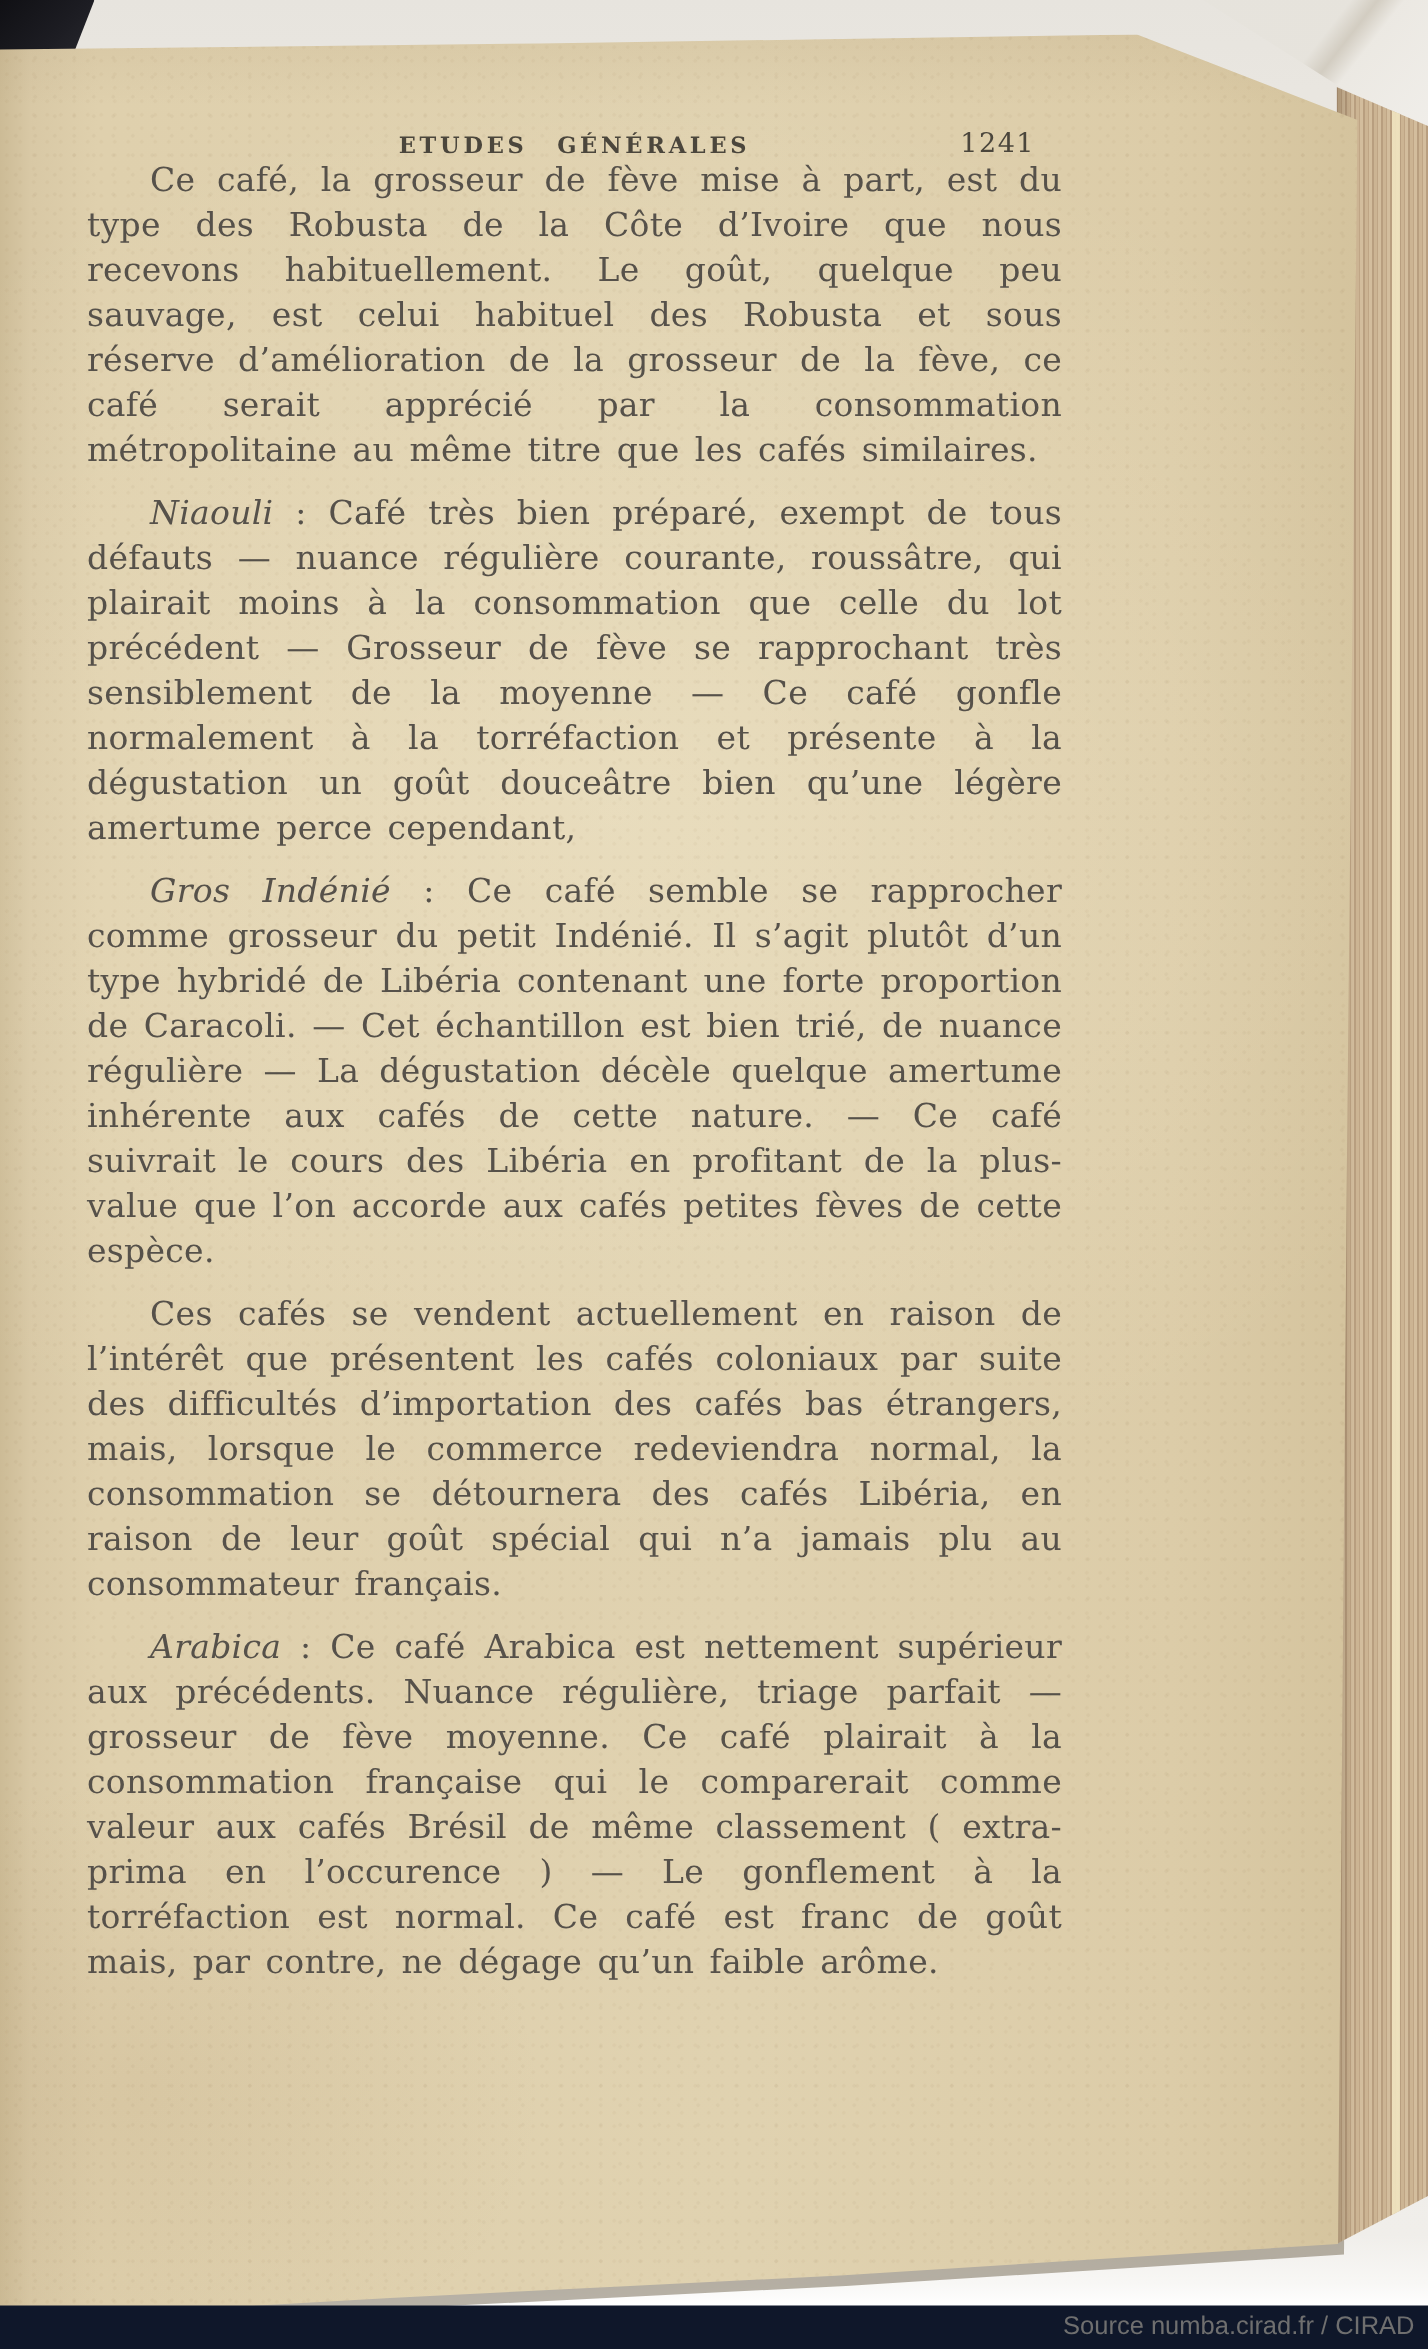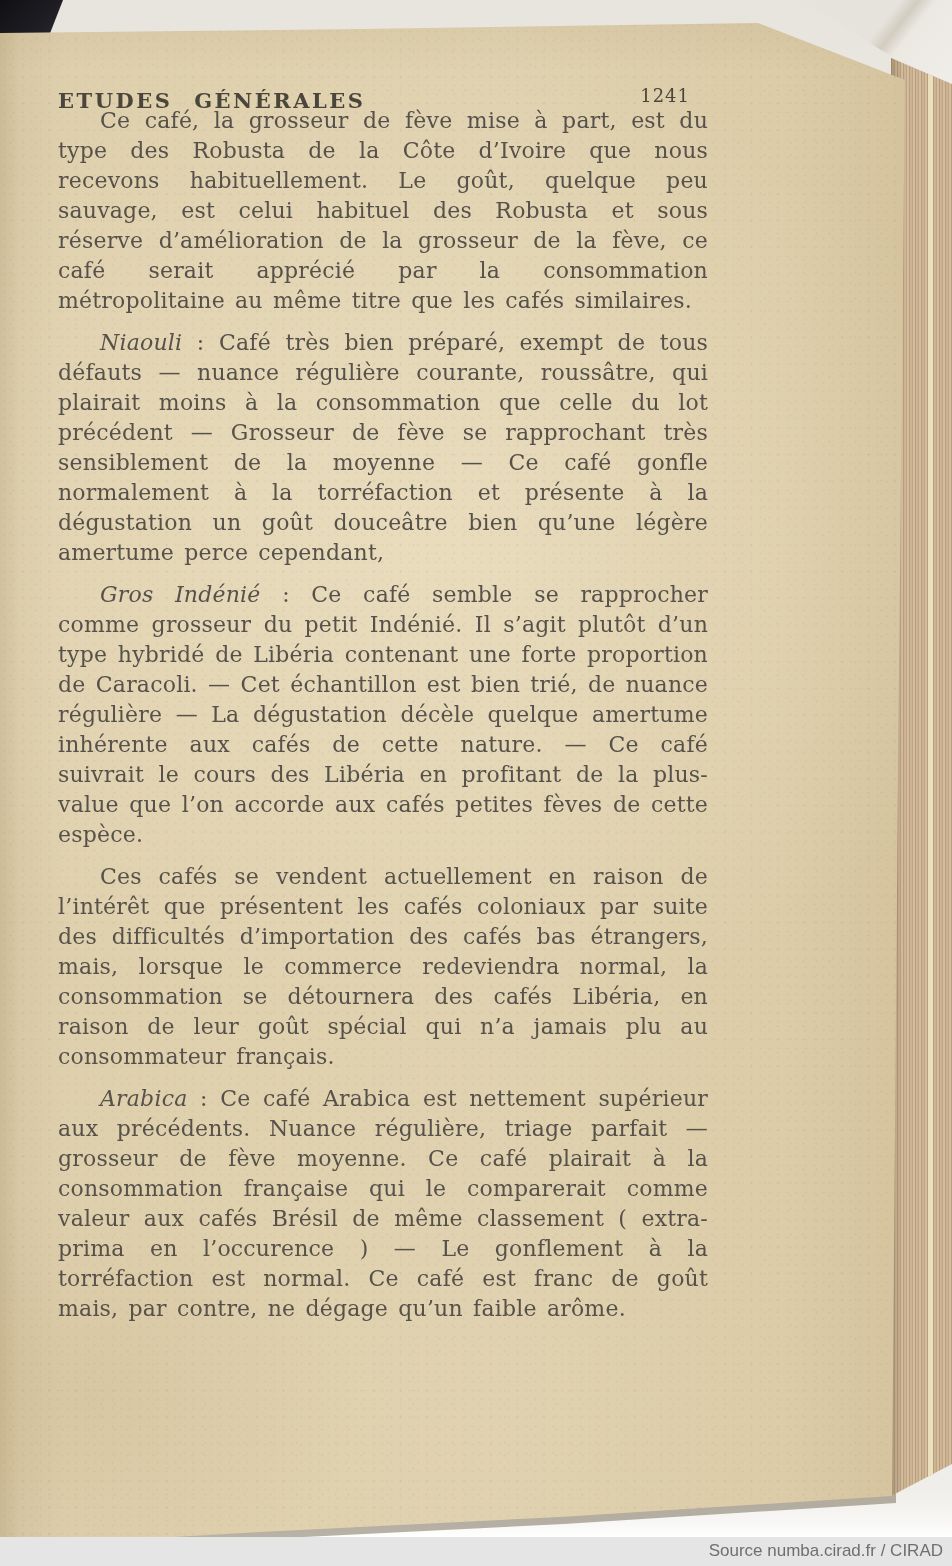--- a/index.html
+++ b/index.html
@@ -48,22 +48,22 @@
       radial-gradient(rgba(90,60,30,.045) 1px,rgba(90,60,30,0) 1.3px) 4px 6px/13px 13px,
       linear-gradient(180deg,rgba(120,90,55,.10) 0,rgba(120,90,55,0) 70px),
       radial-gradient(420px 320px at 10% 90%,rgba(150,115,70,.10),rgba(150,115,70,0) 65%),
       radial-gradient(900px 700px at 45% 35%,rgba(255,248,225,.28),rgba(255,248,225,0) 70%),
       linear-gradient(90deg,#ccbb96 0,#d8c8a5 20px,#dfd0ad 65px,#e0d2b0 55%,#dccca8 86%,#d4c39d 100%);
   }
   .page-header{
     position:absolute;left:58px;top:85px;width:650px;height:26px;
   }
   .running-title{
-    display:block;text-align:left;
-    font-size:21px;font-weight:700;
+    display:block;text-align:center;
+    font-size:15px;font-weight:700;
     letter-spacing:2.5px;word-spacing:12px;
     color:#4b463c;
     font-variant:small-caps;
     padding-top:3px;
   }
   .page-number{
     position:absolute;right:18px;top:0;
     font-size:18px;color:#4b463c;letter-spacing:1px;
   }
   .page-body{
@@ -71,21 +71,21 @@
     text-align:justify;
     font-size:22px;line-height:30px;
     color:#56514a;
     word-spacing:3px;letter-spacing:.2px;
   }
   .page-body p{margin:0 0 12px 0;text-indent:42px;}
   .page-body p.no-indent{text-indent:0;}
   .lead{}
   .attribution-bar{
     position:absolute;left:0;bottom:0;width:952px;height:29px;
-    background:#e5e5e5;
+    background:#0f172a;
   }
   .attribution-text{
     position:absolute;right:9px;top:4px;
     font-family:"Liberation Sans", sans-serif;
     font-size:17px;color:#6f6f6f;
   }
 </style>
 </head>
 <body>
 

